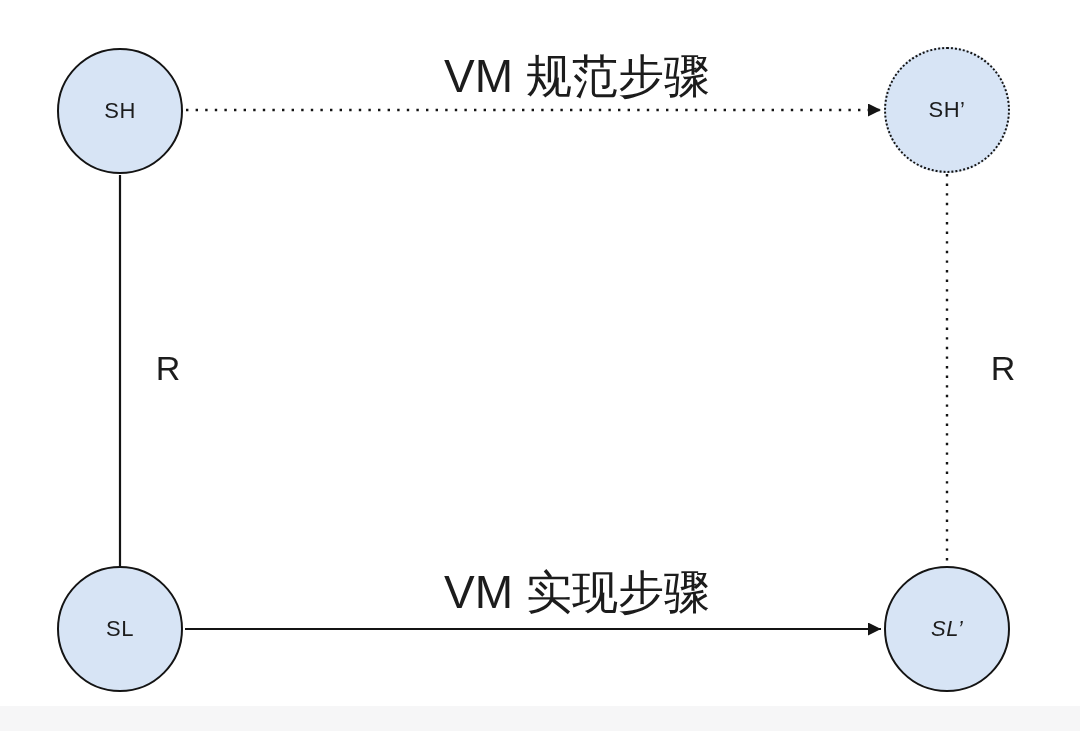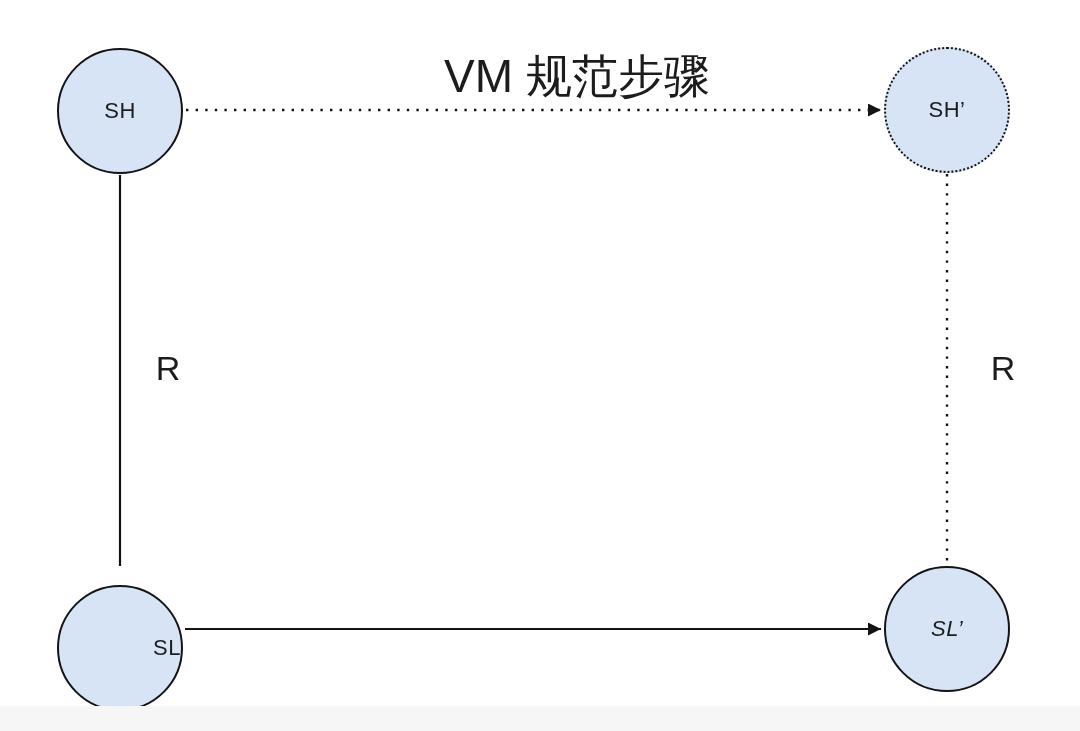--- a/index.html
+++ b/index.html
@@ -49,21 +49,21 @@
     font-size: 22px;
     letter-spacing: 0.5px;
     color: var(--text, #1c1c1c);
   }
   .node.dotted-border {
     border: 2.5px dotted var(--stroke, #141414);
     justify-content: center;
   }
   .node-sh  { left: 57px;  top: 48px; }
   .node-shp { left: 884px; top: 47px; }
-  .node-sl  { left: 57px;  top: 585px; justify-content: flex-end; }
+  .node-sl  { left: 57px;  top: 566px; }
   .node-slp { left: 884px; top: 566px; font-style: italic; }
 
   .edge-label {
     position: absolute;
     transform: translateX(-50%);
     font-size: 46px;
     color: var(--text, #1c1c1c);
     white-space: nowrap;
     margin-left: 24px;
   }
@@ -115,19 +115,20 @@
 
   <div class="node node-sl">
     <span>SL</span>
   </div>
 
   <div class="node node-slp">
     <span>SL’</span>
   </div>
 
   <div class="edge-label spec">VM 规范步骤</div>
+  <div class="edge-label impl">VM 实现步骤</div>
 
   <div class="r-label left">R</div>
   <div class="r-label right">R</div>
 
   <div class="footer-strip"></div>
 
 </div>
 
 </body></html>

